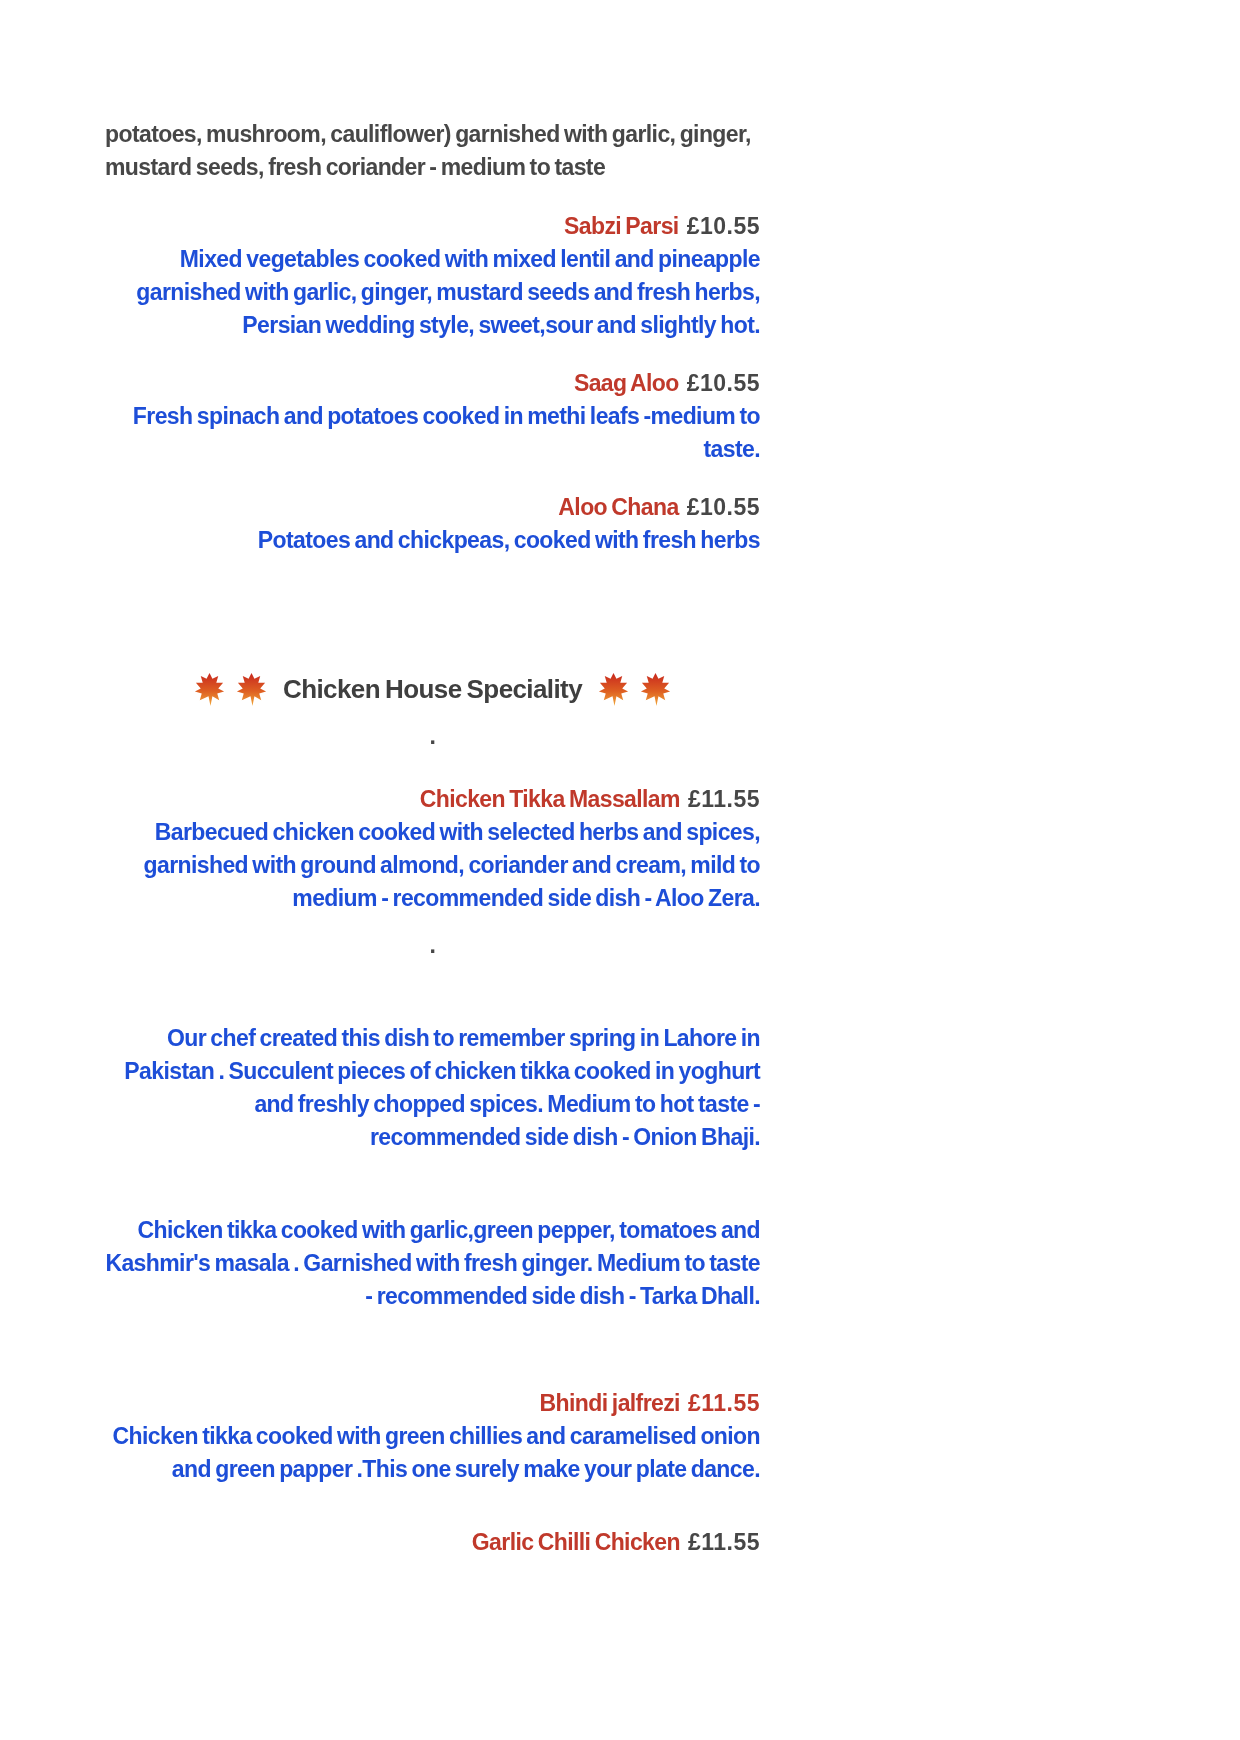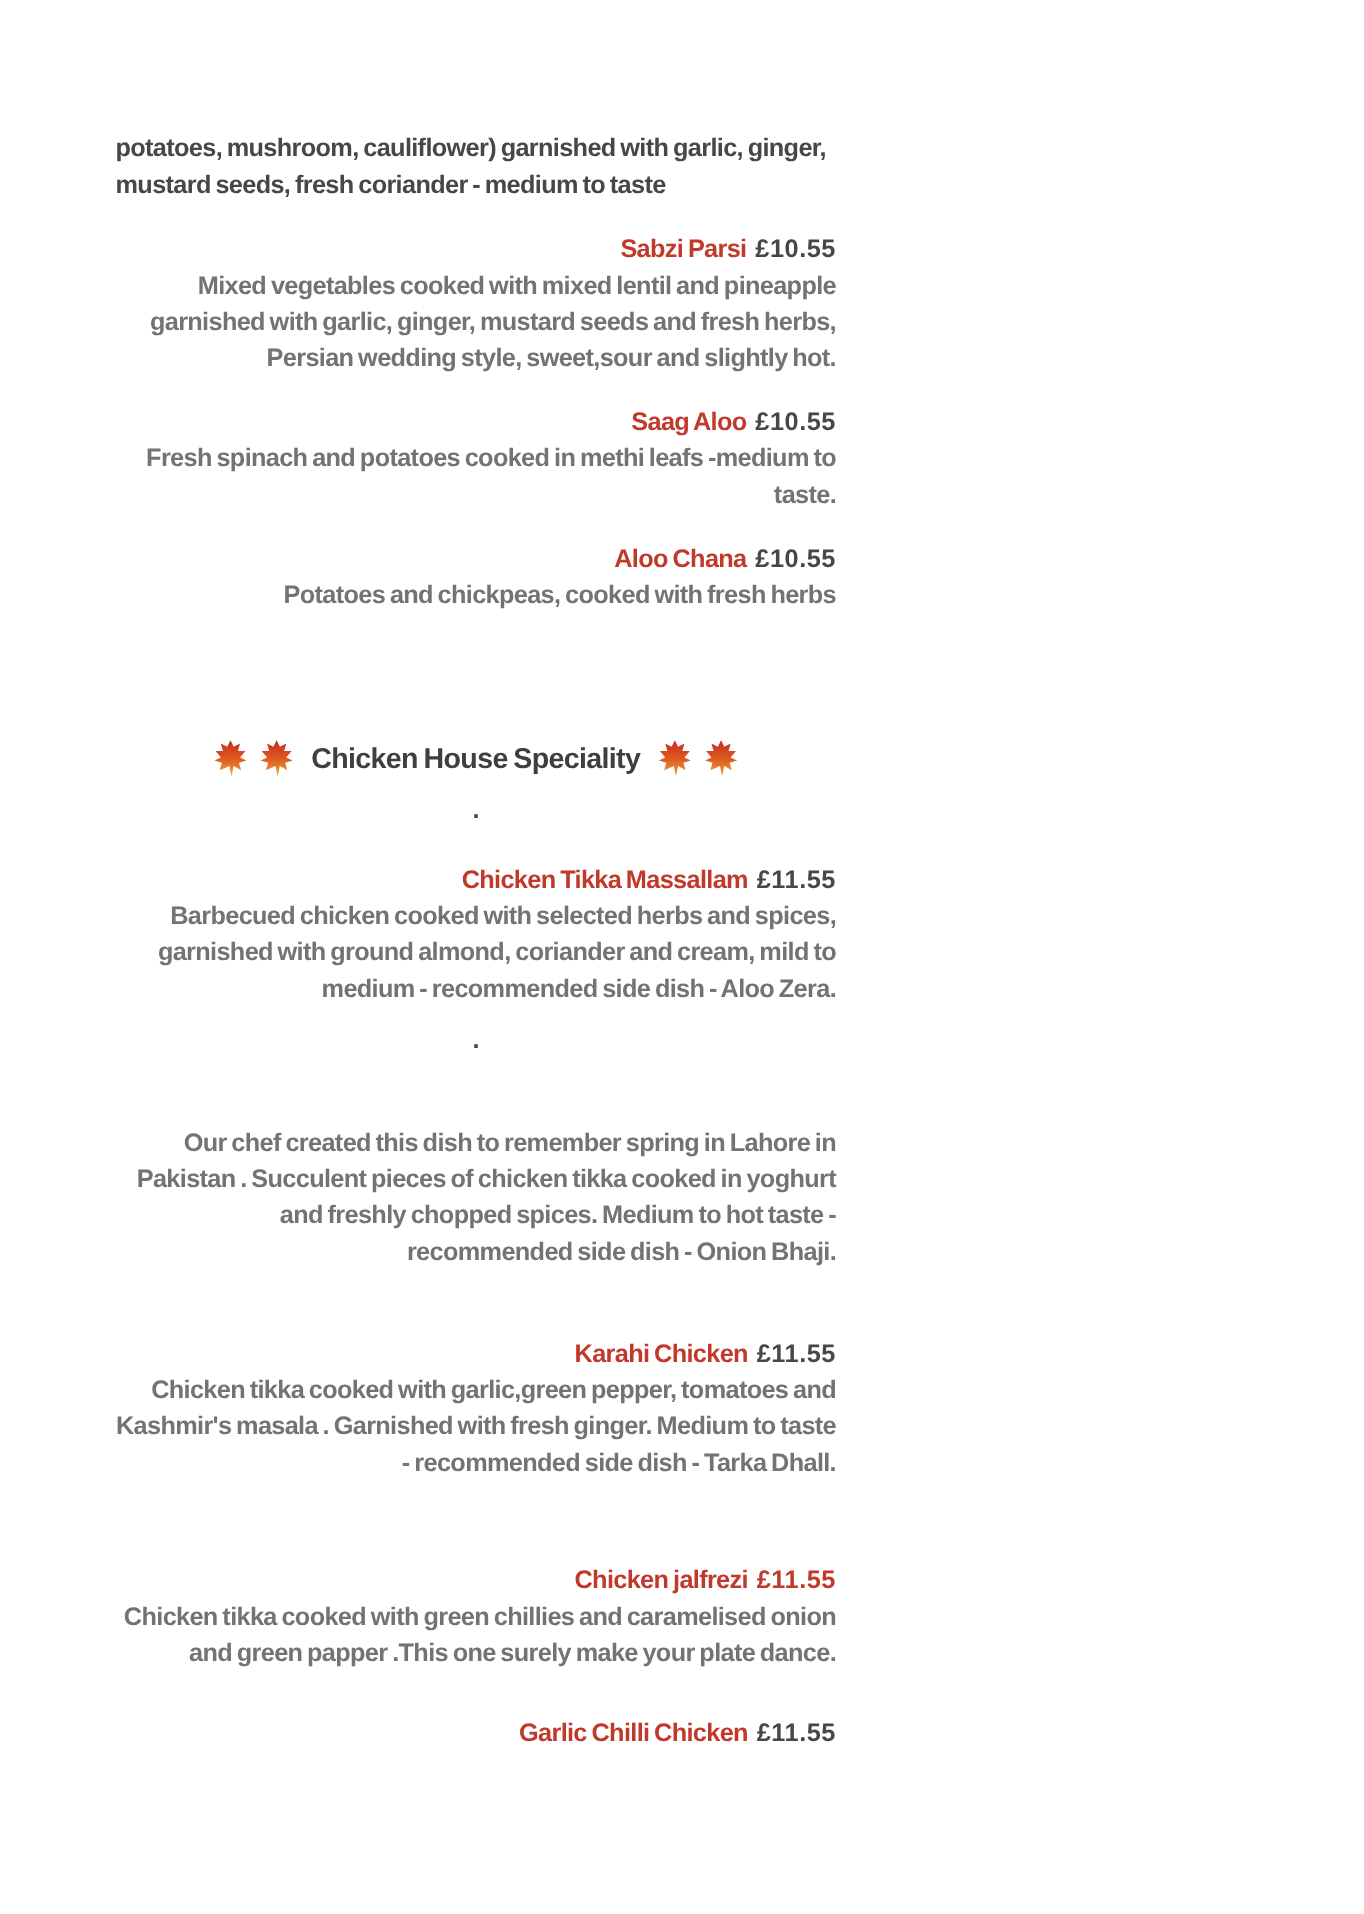--- a/index.html
+++ b/index.html
@@ -18,21 +18,21 @@
     letter-spacing: -0.6px;
     word-spacing: -1.5px;
   }
   .red { color: #c0392b; }
   p.intro { margin: 0 0 26px 0; }
   .veg-item { margin-bottom: 25px; text-align: right; }
   .item-head { white-space: nowrap; }
   .dish-name { color: #c0392b; }
   .dish-price { color: #474747; margin-left: 8px; letter-spacing: 0.5px; }
   .dish-price.red { color: #c0392b; }
-  .dish-desc { color: #737373; }
+  .dish-desc { color: #1d4ed8; }
 
   .spec-heading {
     margin-top: 116px;
     display: flex;
     align-items: flex-start;
     justify-content: center;
     gap: 9px;
     font-size: 26px;
     color: #3f3f3f;
   }
@@ -98,25 +98,24 @@
   <div id="spec-items">
       <div class="menu-item spec-item spec-item-0">
         <div class="item-head"><span class="dish-name">Chicken Tikka Massallam</span><span class="dish-price">£11.55</span></div>
         <div class="dish-desc">Barbecued chicken cooked with selected herbs and spices, garnished with ground almond, coriander and cream, mild to medium - recommended side dish - Aloo Zera.</div>
       </div>
       <div class="dot">.</div>
       <div class="menu-item spec-item spec-item-2">
         <div class="dish-desc">Our chef created this dish to remember spring in Lahore in Pakistan . Succulent pieces of chicken tikka cooked in yoghurt and freshly chopped spices. Medium to hot taste - recommended side dish - Onion Bhaji.</div>
       </div>
       <div class="menu-item spec-item spec-item-3">
-        <div class="item-head"><span class="dish-name">Karahi Chicken</span><span class="dish-price">£11.55</span></div>
         <div class="dish-desc">Chicken tikka cooked with garlic,green pepper, tomatoes and Kashmir's masala  . Garnished with fresh ginger. Medium to taste - recommended side dish - Tarka Dhall.</div>
       </div>
       <div class="menu-item spec-item spec-item-4">
-        <div class="item-head"><span class="dish-name">Chicken jalfrezi</span><span class="dish-price red">£11.55</span></div>
+        <div class="item-head"><span class="dish-name">Bhindi jalfrezi</span><span class="dish-price red">£11.55</span></div>
         <div class="dish-desc">Chicken tikka cooked with green chillies and caramelised onion and green papper  .This one surely  make your plate dance.</div>
       </div>
       <div class="menu-item spec-item spec-item-5">
         <div class="item-head"><span class="dish-name">Garlic Chilli Chicken</span><span class="dish-price">£11.55</span></div>
       </div>
     </div>
 
 </div>
 
 </body></html>

